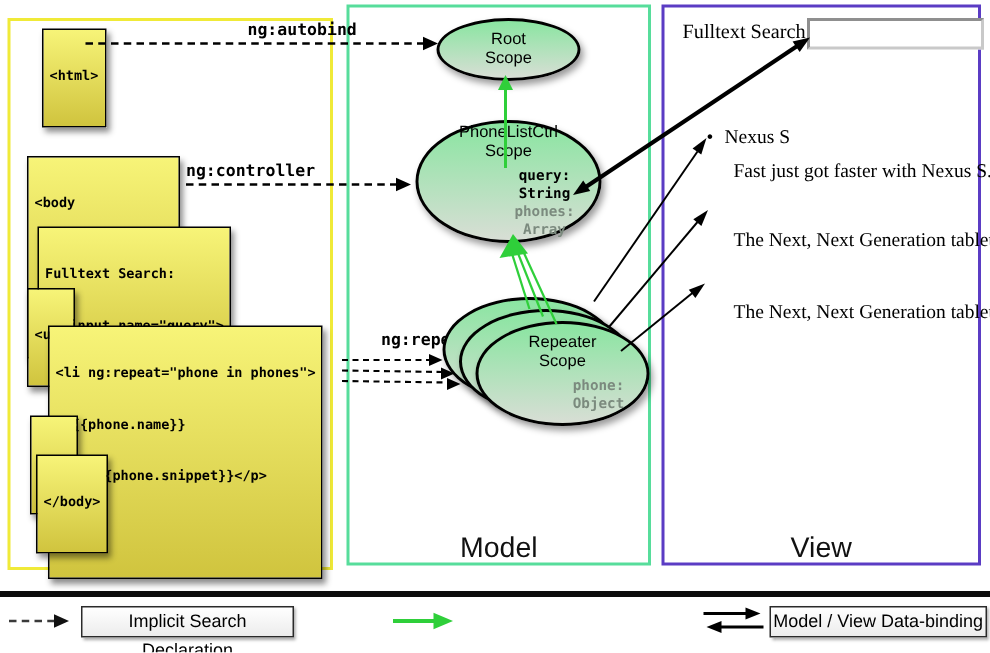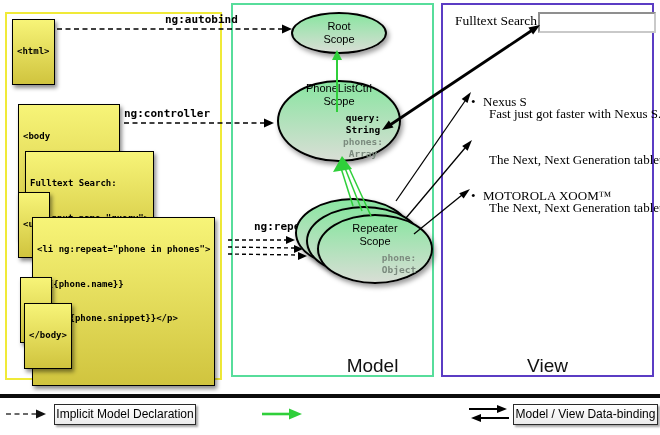--- a/index.html
+++ b/index.html
@@ -5,21 +5,21 @@
   html,body{margin:0;padding:0;background:#fff;}
   #canvas{position:relative;width:660px;height:435px;background:#fff;overflow:hidden;
           font-family:"Liberation Sans",sans-serif;}
   
   .col-frame{position:absolute;background:transparent;border:2px solid;}
   #template-frame{left:5px;top:12px;width:213px;height:364px;border-color:var(--template-border);}
   #model-frame{left:231px;top:3px;width:199px;height:370px;border-color:var(--model-border);}
   #view-frame{left:441px;top:3px;width:209px;height:370px;border-color:var(--view-border);}
   .col-label{position:absolute;top:355px;font-size:19px;color:#111;text-align:center;}
   #template-label{left:5px;width:217px;}
-  #model-label{left:231px;width:203px;margin-left:40px;}
+  #model-label{left:231px;width:203px;}
   #view-label{left:441px;width:213px;}
 
   
   .code-box{position:absolute;background:linear-gradient(180deg,var(--code-box-top) 0%,var(--code-box-bottom) 100%);
     border:1.5px solid #000;box-shadow:2px 3px 4px rgba(0,0,0,.45);
     font-family:"DejaVu Sans Mono","Liberation Mono",monospace;font-size:9px;line-height:11.5px;
     color:#000;padding:3px 4px;white-space:pre;font-weight:600;}
   .code-line{white-space:pre;}
   .code-bold{font-weight:800;}
 
@@ -36,21 +36,21 @@
   .scope-title{font-size:11px;line-height:13px;color:#000;}
   .scope-prop{font-family:"DejaVu Sans Mono","Liberation Mono",monospace;font-size:9.5px;line-height:12px;margin-left:48px;}
   .prop-strong{font-weight:800;color:#000;}
   .prop-gray{color:#7b8a7e;font-weight:600;}
 
   
   .view-serif{font-family:"Liberation Serif",serif;color:#000;}
   #view-search-label{position:absolute;left:455px;top:13px;font-size:13.5px;}
   #view-search-input{position:absolute;left:538px;top:12px;width:110px;height:15px;background:#fff;
     border:2px solid;border-color:#8f8f8f #c9c9c9 #c9c9c9 #8f8f8f;}
-  .view-item-title{position:absolute;font-size:13px;white-space:nowrap;margin-top:11px;}
+  .view-item-title{position:absolute;font-size:13px;white-space:nowrap;}
   .view-item-desc{position:absolute;font-size:13px;white-space:nowrap;}
   .bullet{display:inline-block;width:12px;font-size:13px;}
 
   
   #legend-divider{position:absolute;left:0;top:394px;width:660px;height:4px;background:#0c0c0c;}
   .legend-box{position:absolute;top:404px;height:19px;line-height:19px;text-align:center;
     background:linear-gradient(180deg,#ffffff,#ececec);border:1.5px solid #2a2a2a;
     box-shadow:1.5px 1.5px 2px rgba(0,0,0,.35);font-size:12px;color:#000;}
   #legend-implicit-box{left:54px;width:140px;}
   #legend-inheritance-box{left:304px;width:104px;}
@@ -64,21 +64,21 @@
 <div id="canvas">
 
   <div class="col-frame" id="template-frame"></div>
   <div class="col-frame" id="model-frame"></div>
   <div class="col-frame" id="view-frame"></div>
 
   <div class="col-label" id="template-label">Template</div>
   <div class="col-label" id="model-label">Model</div>
   <div class="col-label" id="view-label">View</div>
 
-  <div class="code-box" style="left:12px;top:19px;">
+  <div class="code-box" style="left:28px;top:19px;">
     <div class="code-line">&lt;html&gt;</div>
   </div>
 
   <div class="code-box" style="left:18px;top:104px;">
     <div class="code-line">&lt;body</div>
     <div class="code-line"> ng:controller=</div>
     <div class="code-line"> "PhoneListCtrl"&gt;</div>
   </div>
 
   <div class="code-box" style="left:25px;top:151px;">
@@ -133,25 +133,24 @@
   </div>
 
   <div class="view-serif" id="view-search-label">Fulltext Search:</div>
   <input id="view-search-input" value="" style="">
 
   <div class="view-serif view-item-title" style="left:471px;top:83px;"><span class="bullet">•</span><span>Nexus S</span></div>
   <div class="view-serif view-item-desc" style="left:489px;top:106px;">Fast just got faster with Nexus S.</div>
 
   <div class="view-serif view-item-desc" style="left:489px;top:152px;">The Next, Next Generation tablet.</div>
 
-  <div class="view-serif view-item-title" style="left:471px;top:177px;"><span class="bullet">•</span><span>MOTOROLA XOOM™</span></div>
   <div class="view-serif view-item-desc" style="left:489px;top:200px;">The Next, Next Generation tablet.</div>
 
   <div id="legend-divider"></div>
-  <div class="legend-box" id="legend-implicit-box">Implicit Model Declaration</div>
+  <div class="legend-box" id="legend-implicit-box">Implicit Search Declaration</div>
   <div class="legend-box" id="legend-binding-box">Model / View Data-binding</div>
 
   <svg id="arrow-layer" viewBox="0 0 660 435" xmlns="http://www.w3.org/2000/svg">
 
     <g stroke="#000" fill="#000">
       <line x1="57" y1="29" x2="283" y2="29" stroke-width="1.6" stroke-dasharray="5,3.5" fill="none"></line>
       <polygon points="292,29 282,24.5 282,33.5" stroke="none"></polygon>
     </g>
 
     <g stroke="#000" fill="#000">

